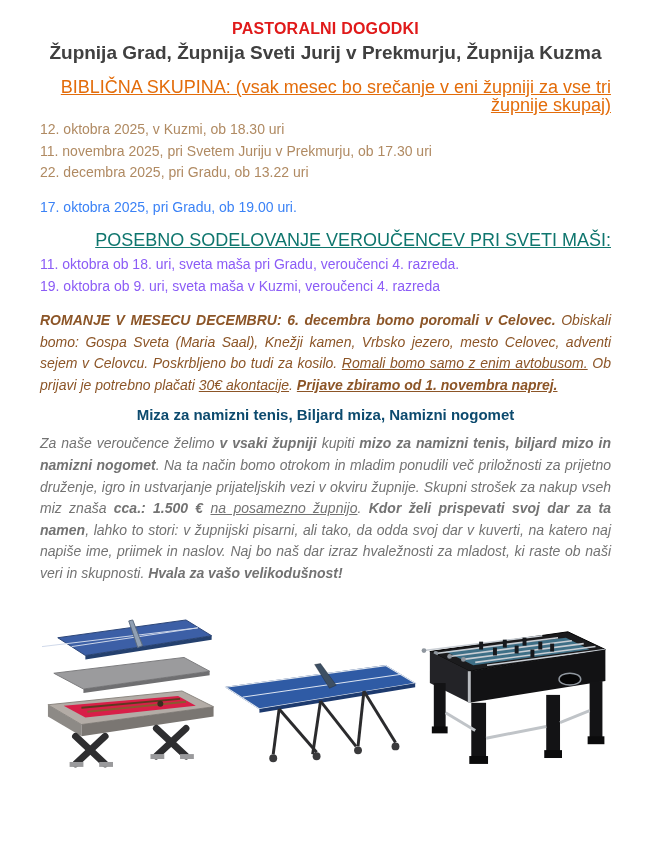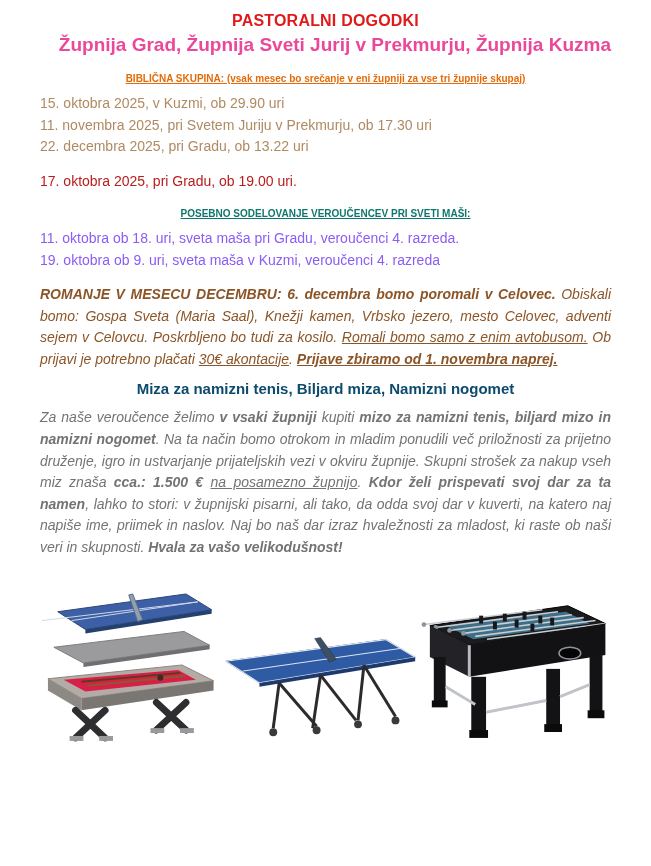--- a/index.html
+++ b/index.html
@@ -1,56 +1,56 @@
 <!DOCTYPE html>
 <html><head>
 <meta charset="utf-8">
 <style>
   html,body{margin:0;padding:0;}
   body{
     width:651px;height:866px;background:#ffffff;overflow:hidden;
     font-family:"Liberation Sans","DejaVu Sans",sans-serif;
     -webkit-font-smoothing:antialiased;
   }
-  .page{box-sizing:border-box;width:651px;height:866px;padding:12px 40px 0 40px;}
+  .page{box-sizing:border-box;width:651px;height:866px;padding:20px 40px 0 40px;}
   .center{text-align:center;}
   .just{text-align:justify;font-style:italic;}
   h1.title{font-size:16px;font-weight:bold;margin:0 0 4px 0;letter-spacing:.2px;}
   h2.subtitle{font-size:19px;font-weight:bold;margin:0 0 14px 0;}
   .sec{margin-bottom:13px;}
-  .sec-heading{font-size:10px;font-weight:bold;text-decoration:underline;margin-bottom:5px;line-height:18px;}
+  .sec-heading{font-size:18px;font-weight:normal;text-decoration:underline;margin-bottom:5px;line-height:18px;text-align:right;}
   .sec-heading.indent{padding-left:33px;}
   .line{font-size:14px;line-height:21.5px;}
   .para{font-size:14px;line-height:21.6px;margin:0;}
   .para.pilgrimage{margin-top:2px;margin-bottom:10px;}
   h3.tables-heading{font-size:15px;font-weight:bold;color:#0c4a6e;margin:4px 0 10px 0;}
   .para.donation{color:#737373;margin-bottom:18px;}
   .images-row{display:flex;justify-content:space-between;align-items:flex-end;padding:0 2px;}
   .img-box{display:block;}
 </style>
 </head>
 <body>
 
 <div class="page">
 
   <h1 class="title center" style="color: rgb(224, 26, 26);">PASTORALNI DOGODKI</h1>
-  <h2 class="subtitle center" style="color: #ec4899; text-align: right;">Župnija Grad, Župnija Sveti Jurij v Prekmurju, Župnija Kuzma</h2>
+  <h2 class="subtitle center" style="color: #404040;">Župnija Grad, Župnija Sveti Jurij v Prekmurju, Župnija Kuzma</h2>
 
   <section class="sec">
     <div class="sec-heading center" style="color: rgb(227, 108, 10);">BIBLIČNA SKUPINA: (vsak mesec bo srečanje v eni župniji za vse tri župnije skupaj)</div>
     <div style="color: rgb(176, 138, 98);">
-      <div class="line">15. oktobra 2025, v Kuzmi, ob 29.90 uri</div>
+      <div class="line">12. oktobra 2025, v Kuzmi, ob 18.30 uri</div>
       <div class="line">11. novembra 2025, pri Svetem Juriju v Prekmurju, ob 17.30 uri</div>
       <div class="line">22. decembra 2025, pri Gradu, ob 13.22 uri</div>
     </div>
   </section>
 
 
   <section class="sec">
-    <div style="color: #b91c1c;">
+    <div style="color: #3b82f6;">
       <div class="line">17. oktobra 2025, pri Gradu, ob 19.00 uri.</div>
     </div>
   </section>
 
   <section class="sec">
     <div class="sec-heading center" style="color: #0f766e;">POSEBNO SODELOVANJE VEROUČENCEV PRI SVETI MAŠI:</div>
     <div style="color: #8b5cf6;">
       <div class="line">11. oktobra ob 18. uri, sveta maša pri Gradu, veroučenci 4. razreda.</div>
       <div class="line">19. oktobra ob 9. uri, sveta maša v Kuzmi, veroučenci 4. razreda</div>
     </div>

